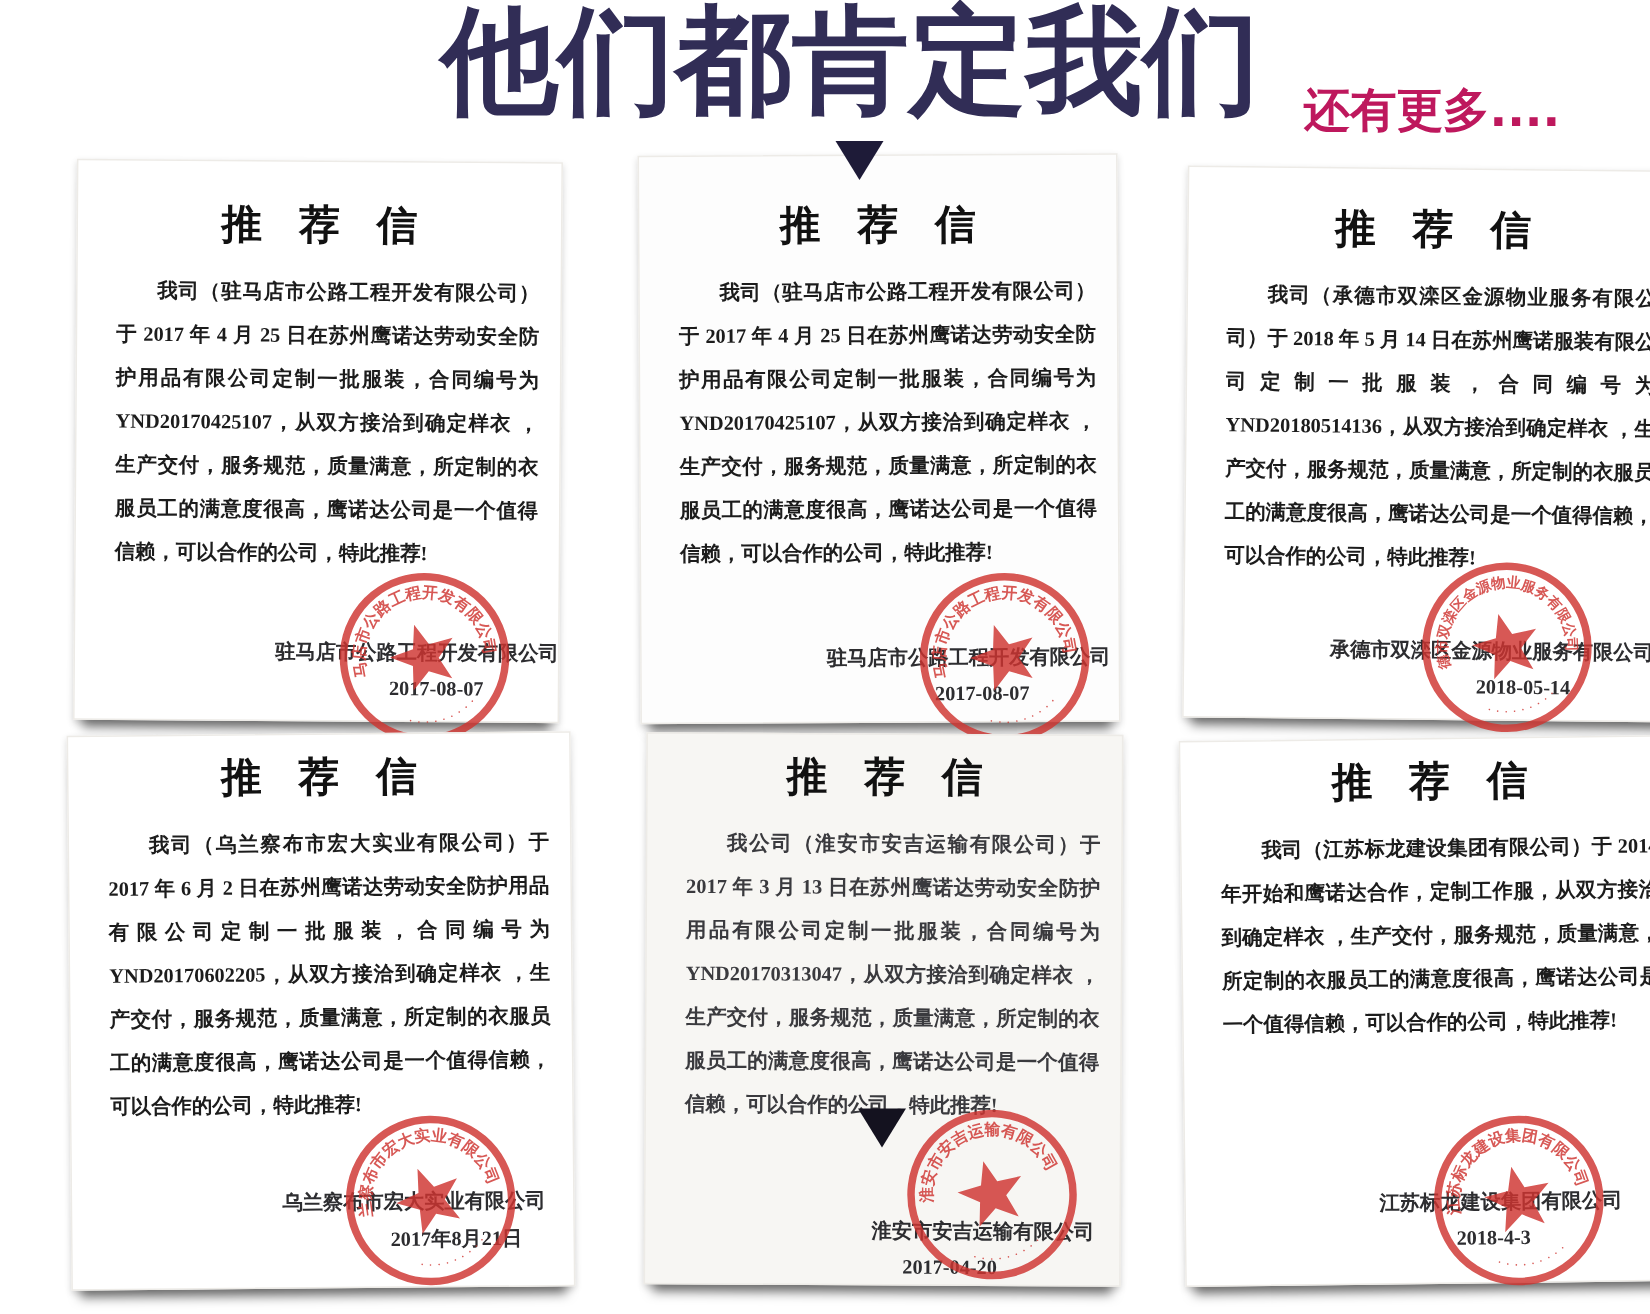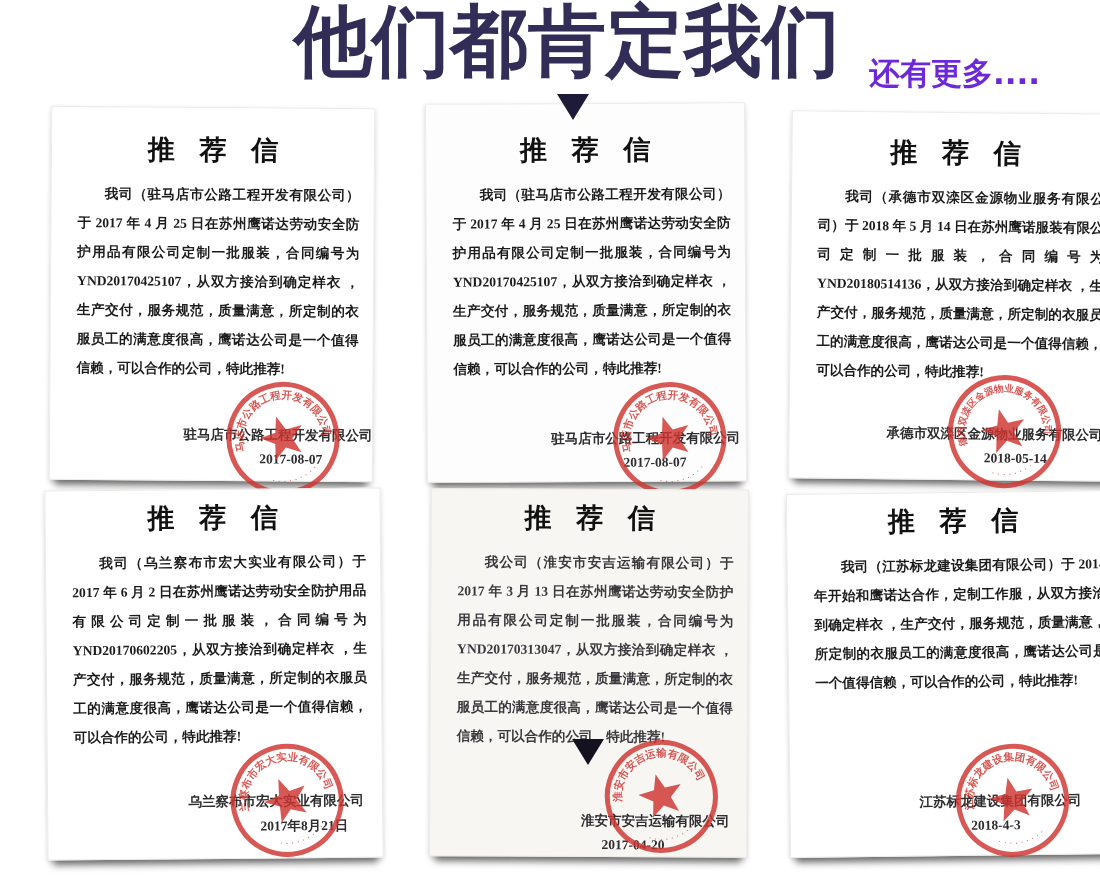--- a/index.html
+++ b/index.html
@@ -9,21 +9,21 @@
   }
   
   .main-title{
     position:absolute;left:266px;top:-14px;
     font-size:78px;font-weight:900;color:#312d56;
     letter-spacing:0px;line-height:110px;white-space:nowrap;
     font-family:"DejaVu Sans","Liberation Sans",sans-serif;
   }
   .more-label{
     position:absolute;left:841px;top:53px;
-    font-size:31px;font-weight:900;color:#6d28d9;white-space:nowrap;
+    font-size:31px;font-weight:900;color:#be185d;white-space:nowrap;
     font-family:"DejaVu Sans","Liberation Sans",sans-serif;
   }
   .tri{
     position:absolute;width:0;height:0;
     border-left:16px solid transparent;border-right:16px solid transparent;
     border-top:26px solid #1e1b38;z-index:30;
   }
   .tri-top{left:529px;top:94px;}
   .tri-mid{left:544px;top:739px;border-top-color:#14121f;}
   

